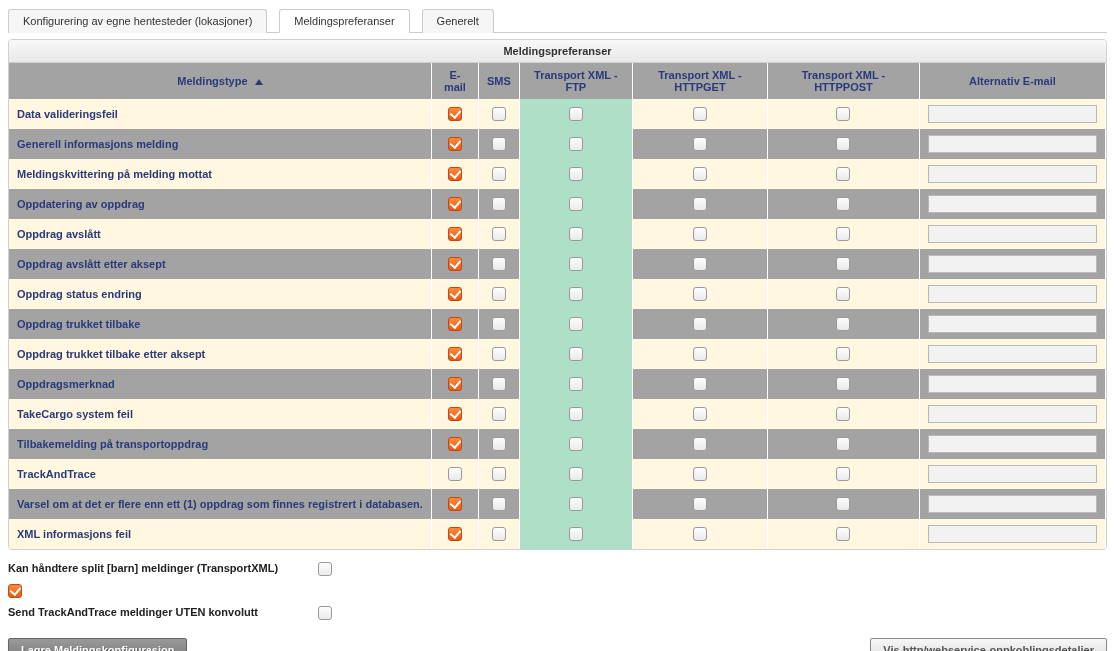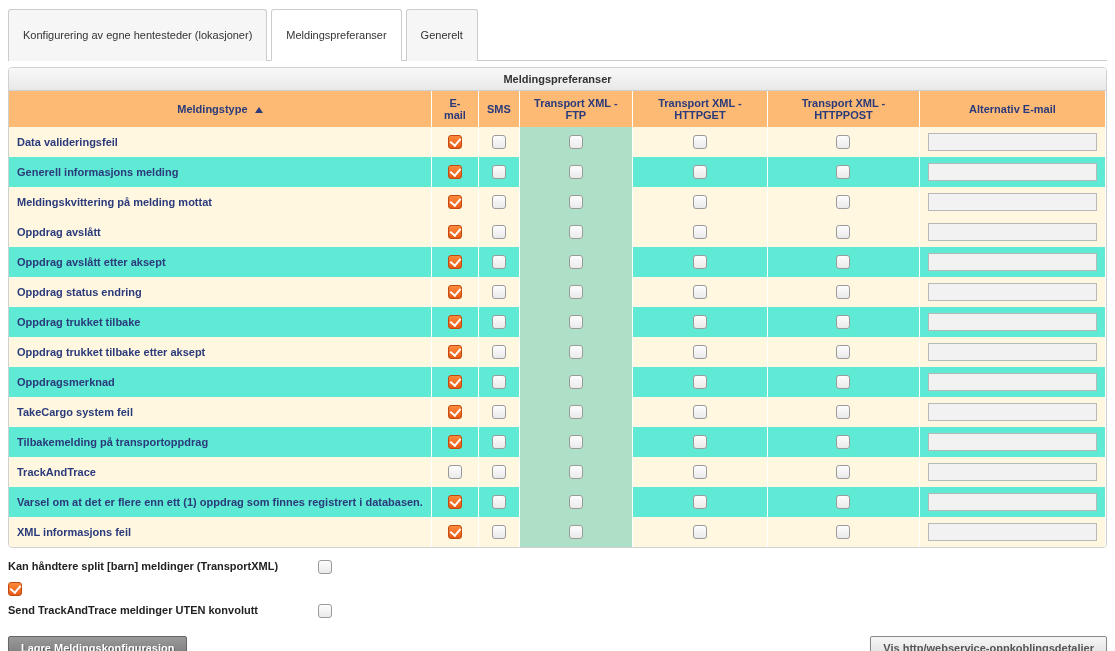--- a/index.html
+++ b/index.html
@@ -8,28 +8,28 @@
       font-size: 11px;
       background: #fff;
       padding: 8px;
     }
     .tabs {
       display: flex;
       border-bottom: 1px solid #ccc;
       margin-bottom: 6px;
     }
     .tab {
-      padding: 19px 14px;
+      padding: 5px 14px;
       border: 1px solid #ccc;
       border-bottom: none;
       background: #f6f6f6;
       cursor: pointer;
       font-size: 11px;
       color: #333;
-      margin-right: 4px;
+      margin-right: 12px;
       border-radius: 3px 3px 0 0;
       position: relative;
       top: 1px;
     }
     .tab.active {
       background: #fff;
       font-weight: normal;
       border-bottom: 1px solid #fff;
     }
     .panel {
@@ -46,40 +46,40 @@
       color: #333;
       padding: 5px;
       border-bottom: 1px solid #d0d0d0;
     }
     table.grid {
       width: 100%;
       border-collapse: collapse;
       font-size: 11px;
     }
     table.grid th {
-      background: #fdba74;
+      background: #a3a3a3;
       color: #2a3a7a;
       font-weight: bold;
       text-align: center;
       padding: 6px 8px;
       border-right: 1px solid #fff;
       font-size: 11px;
     }
     table.grid th.first { text-align: center; }
     table.grid td {
       padding: 6px 8px;
       color: #2a3a7a;
       font-weight: bold;
       text-align: center;
       border-right: 1px solid #fff;
       vertical-align: middle;
     }
     table.grid td.name { text-align: left; white-space: nowrap; }
     table.grid tbody tr.even { background: #fff7e0; padding-left: 21px; }
-    table.grid tbody tr.odd  { background: #5eead4; }
+    table.grid tbody tr.odd  { background: #a3a3a3; }
     td.col-ftp { background: #aee0c8 !important; }
     .sort-arrow {
       display: inline-block;
       width: 0; height: 0;
       border-left: 4px solid transparent;
       border-right: 4px solid transparent;
       border-bottom: 6px solid #2a3a7a;
       vertical-align: middle;
       margin-left: 4px;
     }
@@ -202,20 +202,29 @@
         </tr>
         <tr class="even">
           <td class="name">Meldingskvittering på melding mottat</td>
           <td><span class="chk on"></span></td>
           <td><span class="chk"></span></td>
           <td class="col-ftp"><span class="chk"></span></td>
           <td><span class="chk"></span></td>
           <td><span class="chk"></span></td>
           <td><input type="text" class="alt-email" value="" style=""></td>
         </tr>
+        <tr class="odd">
+          <td class="name">Oppdatering av oppdrag</td>
+          <td><span class="chk on"></span></td>
+          <td><span class="chk"></span></td>
+          <td class="col-ftp"><span class="chk"></span></td>
+          <td><span class="chk"></span></td>
+          <td><span class="chk"></span></td>
+          <td><input type="text" class="alt-email" value="" style=""></td>
+        </tr>
         <tr class="even">
           <td class="name">Oppdrag avslått</td>
           <td><span class="chk on"></span></td>
           <td><span class="chk"></span></td>
           <td class="col-ftp"><span class="chk"></span></td>
           <td><span class="chk"></span></td>
           <td><span class="chk"></span></td>
           <td><input type="text" class="alt-email" value="" style=""></td>
         </tr>
         <tr class="odd">

